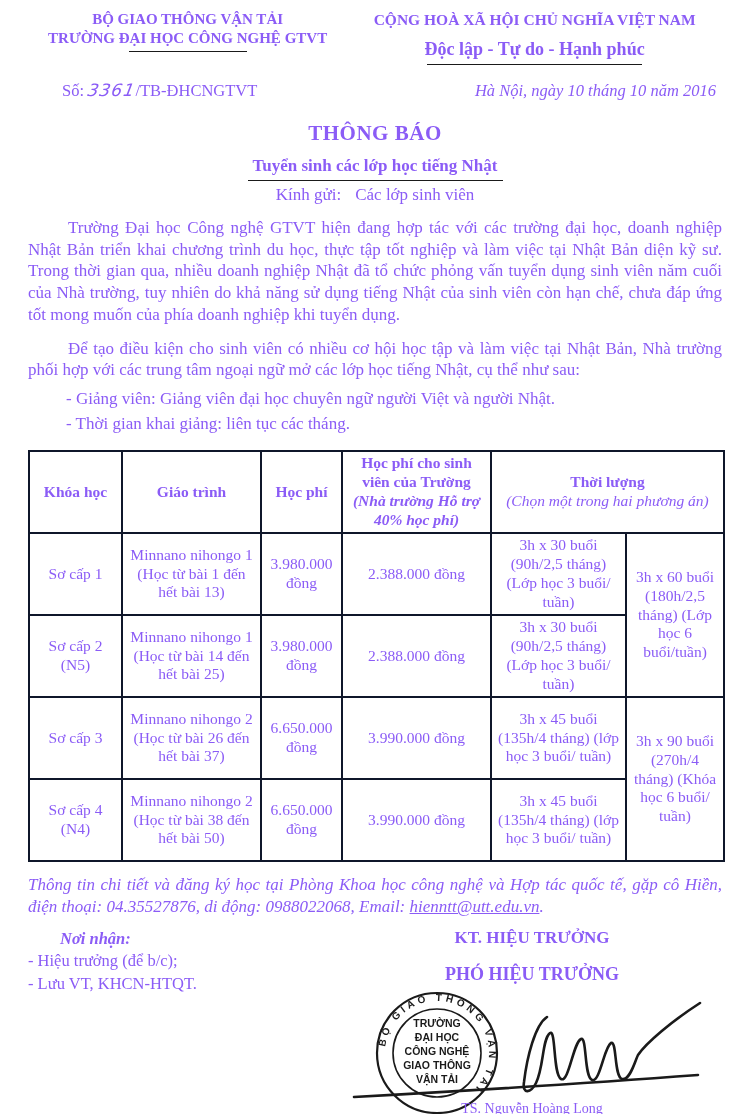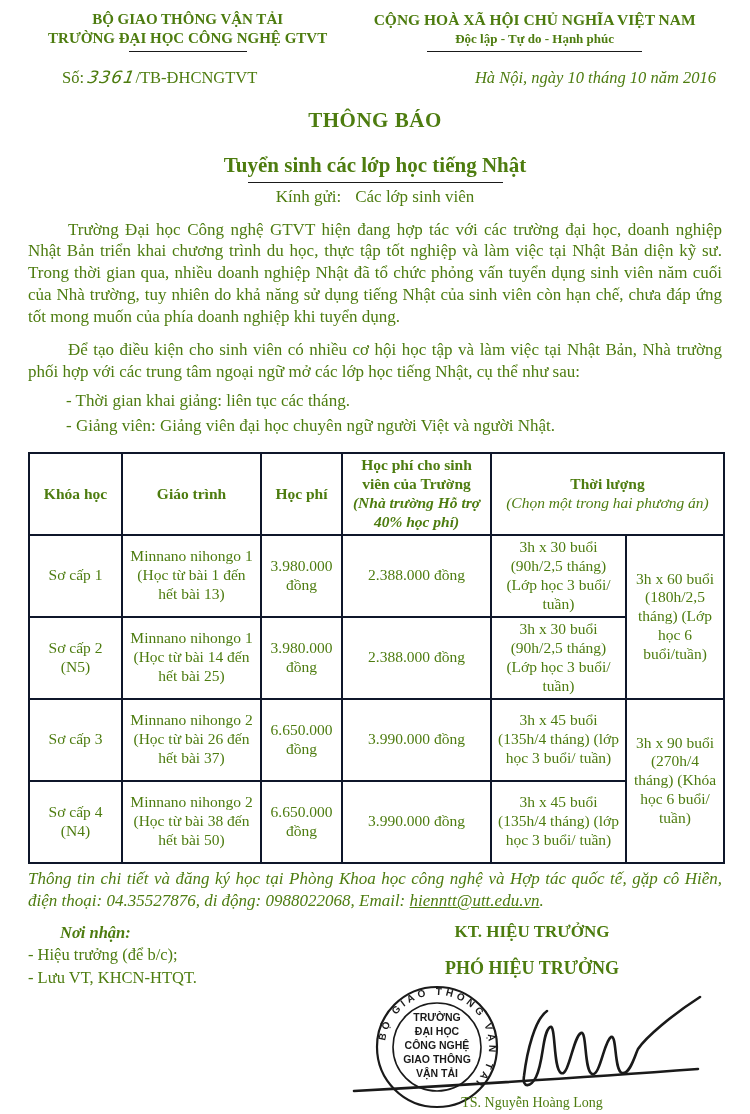--- a/index.html
+++ b/index.html
@@ -1,49 +1,49 @@
 <!DOCTYPE html>
 <html lang="vi"><head>
 <meta charset="utf-8">
 <style>
   html,body{margin:0;padding:0;background:#888;}
   .page{
     width:750px;height:1114px;margin:0 auto;background:#ffffff;
-    font-family:"Liberation Serif","DejaVu Serif",serif;color:#4d7c0f;
+    font-family:"Liberation Serif","DejaVu Serif",serif;color:#8b5cf6;
     box-sizing:border-box;padding:10px 28px 0 28px;position:relative;overflow:hidden;
   }
   .hdr{display:flex;justify-content:space-between;}
   .hdr-left{width:46%;text-align:center;font-weight:bold;font-size:15px;line-height:1.25;}
   .hdr-right{width:54%;text-align:center;font-weight:bold;line-height:1.25;}
   .hdr-right .motto1{font-size:15.5px;}
-  .hdr-right .motto2{font-size:13px;margin-top:2px;}
+  .hdr-right .motto2{font-size:18px;margin-top:9px;}
   .rule{border-top:1.7px solid #1a1a1a;height:0;margin:3px auto 0;}
   .rule-org{width:118px;}
   .rule-motto{width:215px;}
   .rule-sub{width:255px;margin-top:4px;}
   .so-line{display:flex;justify-content:space-between;margin-top:15px;font-size:16.5px;align-items:baseline;}
   .so-left{padding-left:34px;}
   .hand{font-family:"DejaVu Sans",sans-serif;font-style:italic;display:inline-block;transform:skewX(-10deg);font-size:17px;letter-spacing:1px;}
   .date{font-style:italic;padding-right:6px;}
   .title-block{text-align:center;margin-top:20px;}
   .title-main{font-size:21px;font-weight:bold;letter-spacing:.5px;}
-  .title-sub{font-size:21px;font-weight:bold;margin-top:20px;}
+  .title-sub{font-size:17px;font-weight:bold;margin-top:10px;}
   .salutation{text-align:center;margin-top:4px;font-size:17px;}
   .salutation .recip{margin-left:14px;}
   p.body-par{font-size:17px;line-height:1.28;text-align:justify;margin:12px 0 0 0;text-indent:40px;}
   .bullets{margin-top:6px;font-size:17px;line-height:1.45;padding-left:38px;}
   table.fees{border-collapse:collapse;table-layout:fixed;width:695px;margin:14px auto 0;font-size:15.5px;}
   table.fees td,table.fees th{border:2px solid #0f172a;text-align:center;vertical-align:middle;padding:2px 4px;line-height:1.22;font-weight:normal;}
   table.fees th{font-weight:bold;}
   th .note-bi{font-style:italic;font-weight:bold;}
   th .note-i{font-style:italic;font-weight:normal;}
   td.course{font-weight:bold;}
   tr.hrow{height:74px;}
   tr.drow{height:82px;}
-  .footer-note{font-style:italic;font-size:17px;line-height:1.3;text-align:justify;margin-top:4px;}
+  .footer-note{font-style:italic;font-size:17px;line-height:1.3;text-align:justify;margin-top:12px;}
   .footer-note .email{text-decoration:underline;}
   .bottom{display:flex;justify-content:space-between;margin-top:10px;}
   .recipients{font-size:16.5px;line-height:1.35;}
   .recipients .rtitle{font-weight:bold;font-style:italic;margin-left:32px;}
   .sign-block{width:380px;text-align:center;}
   .sign-kt{font-size:17px;font-weight:bold;}
   .sign-role{font-size:18px;font-weight:bold;margin-top:16px;}
   .sign-art{display:block;margin:2px auto 0;}
   .sign-name{font-size:14px;font-weight:normal;margin-top:-24px;position:relative;}
   .stamp-text{font-family:"Liberation Sans","DejaVu Sans",sans-serif;font-weight:bold;fill:#1a1a1a;}
@@ -81,22 +81,22 @@
   </div>
 
   <div class="salutation">
     <span>Kính gửi:</span><span class="recip">Các lớp sinh viên</span>
   </div>
 
   <p class="body-par">Trường Đại học Công nghệ GTVT hiện đang hợp tác với các trường đại học, doanh nghiệp Nhật Bản triển khai chương trình du học, thực tập tốt nghiệp và làm việc tại Nhật Bản diện kỹ sư. Trong thời gian qua, nhiều doanh nghiệp Nhật đã tổ chức phỏng vấn tuyển dụng sinh viên năm cuối của Nhà trường, tuy nhiên do khả năng sử dụng tiếng Nhật của sinh viên còn hạn chế, chưa đáp ứng tốt mong muốn của phía doanh nghiệp khi tuyển dụng.</p>
   <p class="body-par">Để tạo điều kiện cho sinh viên có nhiều cơ hội học tập và làm việc tại Nhật Bản, Nhà trường phối hợp với các trung tâm ngoại ngữ mở các lớp học tiếng Nhật, cụ thể như sau:</p>
 
   <div class="bullets">
+    <div>- Giảng viên: Giảng viên đại học chuyên ngữ người Việt và người Nhật.</div>
     <div>- Thời gian khai giảng: liên tục các tháng.</div>
-    <div>- Giảng viên: Giảng viên đại học chuyên ngữ người Việt và người Nhật.</div>
   </div>
 
   <table class="fees">
     <colgroup>
       <col style="width:93px">
         <col style="width:139px">
         <col style="width:81px">
       <col style="width:149px">
         <col style="width:135px">
         <col style="width:98px">

